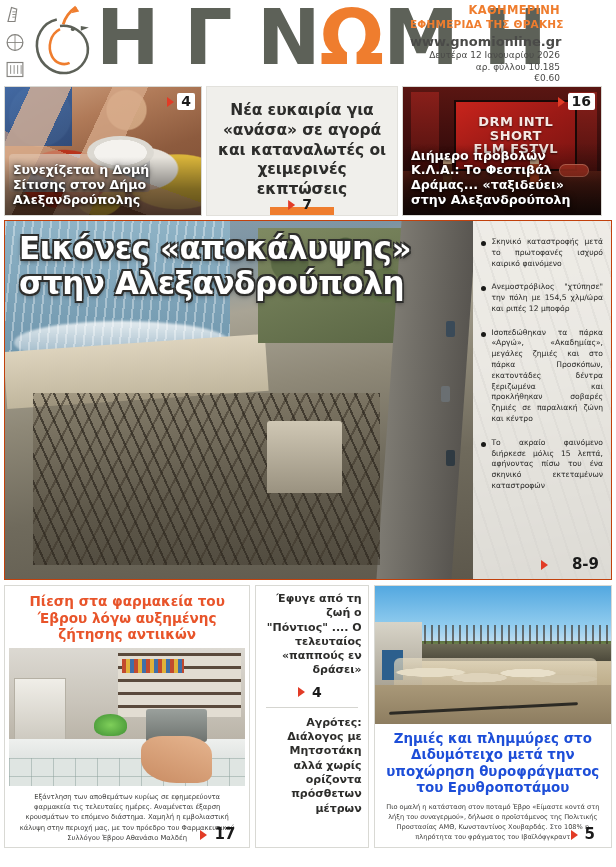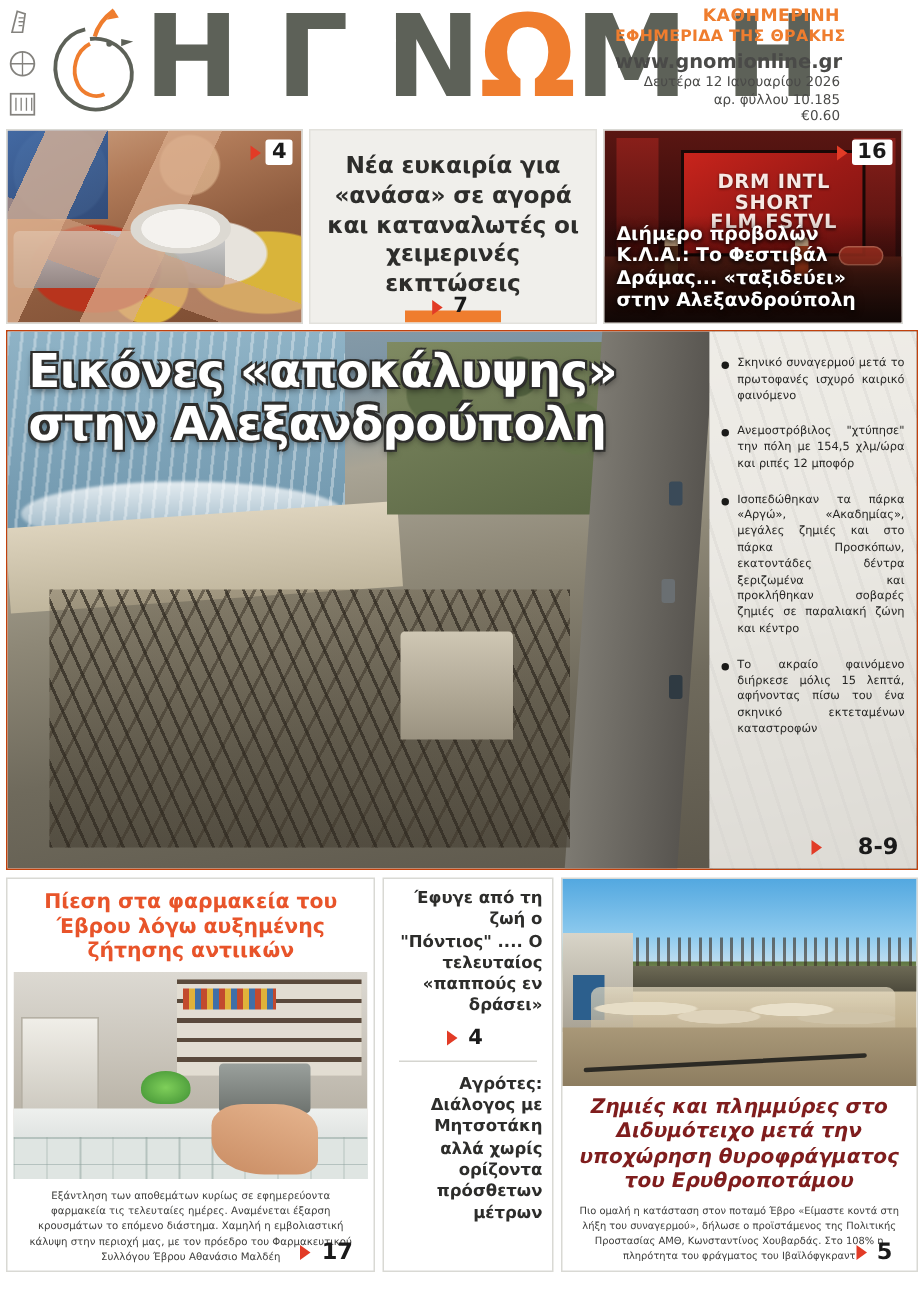--- a/index.html
+++ b/index.html
@@ -578,23 +578,22 @@
   .flood-photo-wrap {
     position: relative;
     height: 158px;
     overflow: hidden;
   }
   .flood-title {
     padding: 7px 8px 4px 8px;
     text-align: center;
     font-size: 13.4px;
     font-weight: 700;
-    color: #7f1d1d;
+    color: #1d4ed8;
     line-height: 1.22;
-    font-style: italic;
   }
   .flood-desc {
     padding: 3px 10px 4px 10px;
     font-size: 6.6px;
     color: #3c3c3a;
     line-height: 1.5;
     text-align: center;
   }
   .flood-flag {
     position: absolute;
@@ -655,20 +654,22 @@
       <div class="photo food-photo">
         <div class="food-blue"></div>
         <div class="food-tray"></div>
         <div class="food-hands"></div>
         <div class="food-plate"></div>
       </div>
       <div class="page-flag">
         <span class="flag-tri"></span>
         <span class="flag-num">4</span>
       </div>
+      <div class="promo-caption">Συνεχίζεται η Δομή Σίτισης
+στον Δήμο Αλεξανδρούπολης</div>
     </div>
 
     <div class="promo promo-mid">
       <div class="promo-mid-inner">
         <div class="promo-mid-title">Νέα ευκαιρία για «ανάσα»
 σε αγορά και καταναλωτές οι
 χειμερινές εκπτώσεις</div>
         <div class="promo-mid-rule"></div>
 
         <div class="promo-mid-flag">
@@ -719,21 +720,21 @@
       </div>
       <div class="main-headline">Εικόνες «αποκάλυψης»
 στην Αλεξανδρούπολη</div>
     </div>
 
     <div class="main-right">
       <div class="main-right-photo"></div>
       <div class="bullets">
         <div class="bullet">
           <span class="bullet-dot"></span>
-          <span>Σκηνικό συναγερμού μετά το πρωτοφανές ισχυρό καιρικό φαινόμενο</span>
+          <span>Σκηνικό καταστροφής μετά το πρωτοφανές ισχυρό καιρικό φαινόμενο</span>
         </div>
         <div class="bullet">
           <span class="bullet-dot"></span>
           <span>Ανεμοστρόβιλος "χτύπησε" την πόλη με 154,5 χλμ/ώρα και ριπές 12 μποφόρ</span>
         </div>
         <div class="bullet">
           <span class="bullet-dot"></span>
           <span>Ισοπεδώθηκαν τα πάρκα «Αργώ», «Ακαδημίας», μεγάλες ζημιές και στο πάρκα Προσκόπων, εκατοντάδες δέντρα ξεριζωμένα και προκλήθηκαν σοβαρές ζημιές σε παραλιακή ζώνη και κέντρο</span>
         </div>
         <div class="bullet">

